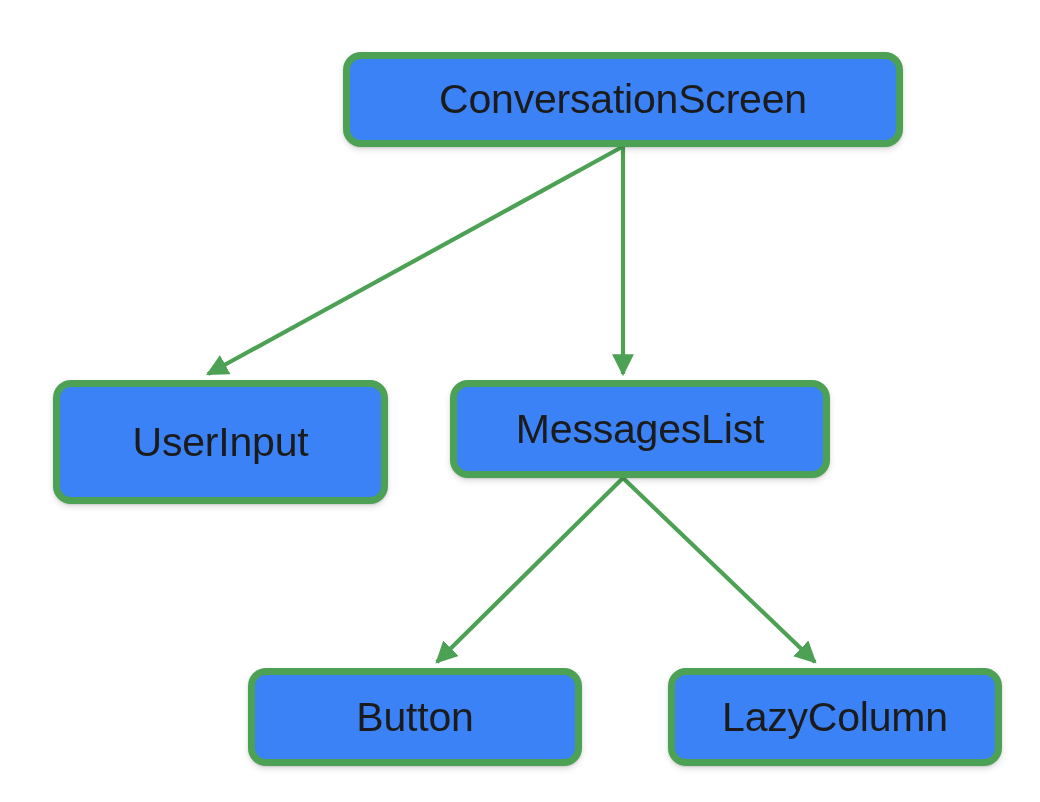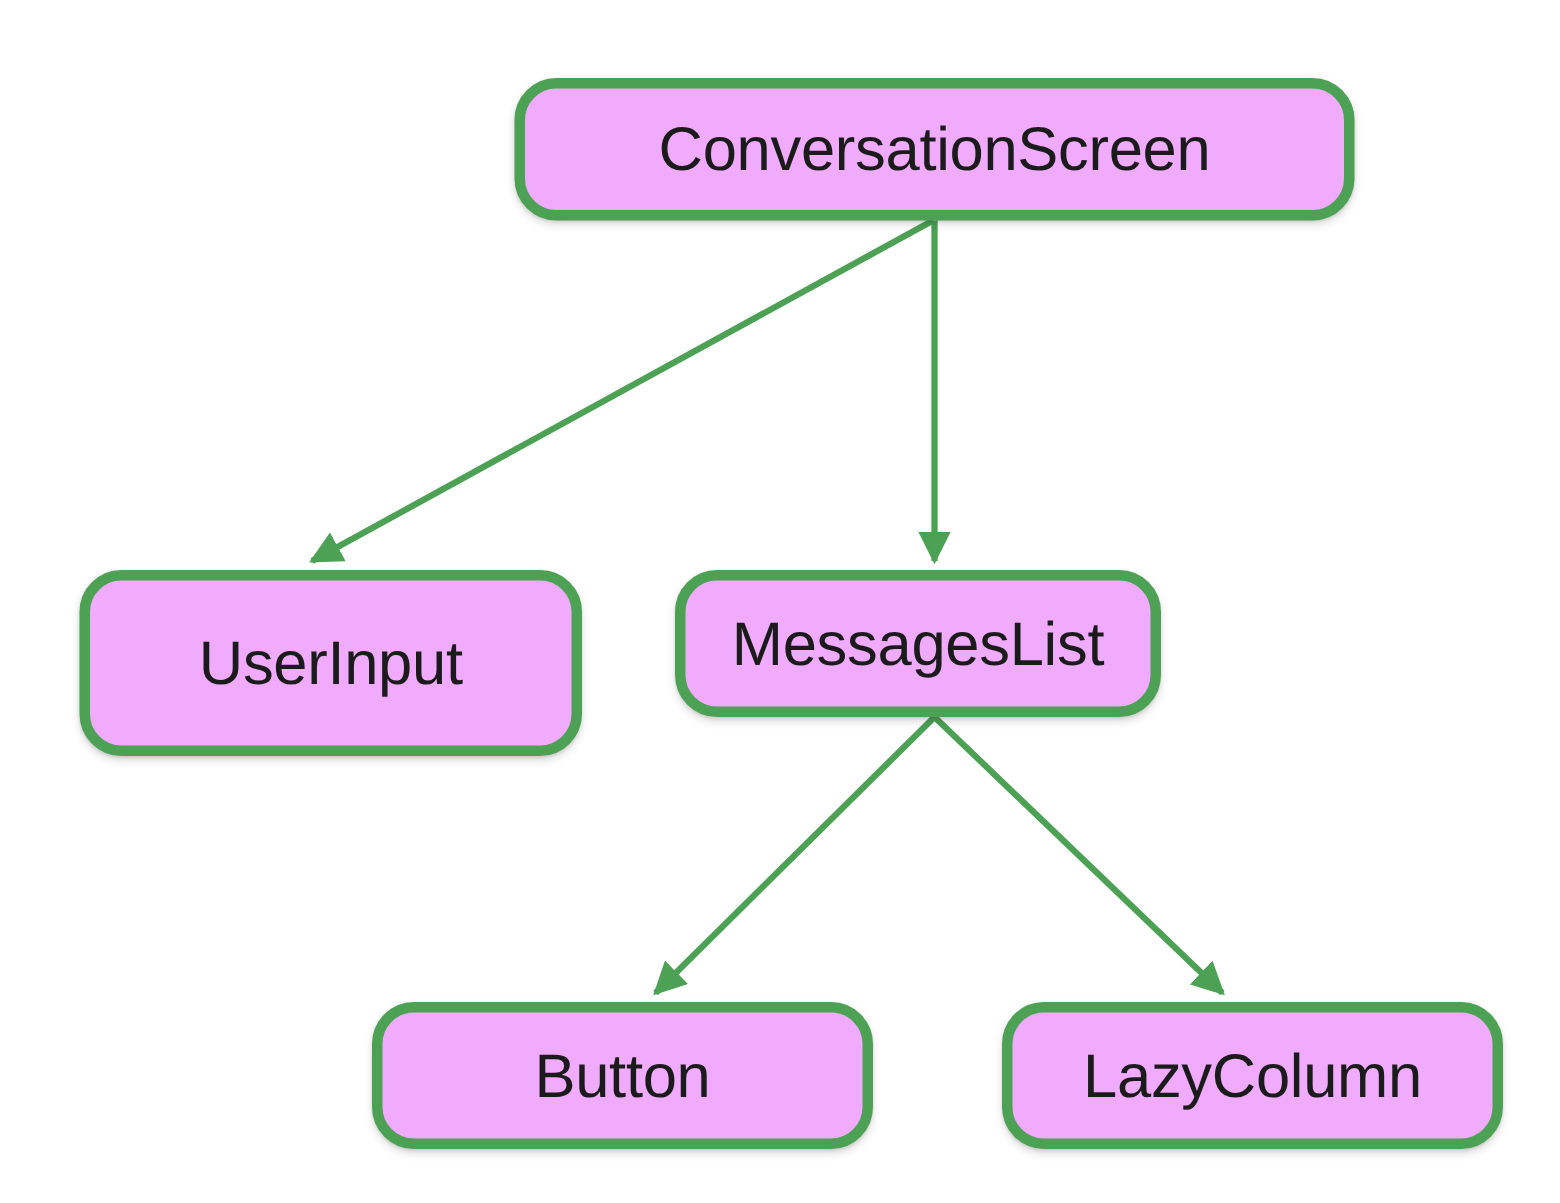--- a/index.html
+++ b/index.html
@@ -23,41 +23,41 @@
     position: absolute;
     left: 0;
     top: 0;
     width: 1040px;
     height: 802px;
     pointer-events: none;
   }
   .node {
     position: absolute;
     box-sizing: border-box;
-    background: #f0abfc;
+    background: #3b82f6;
     border: 7px solid #4ca155;
-    border-radius: 28px;
+    border-radius: 18px;
     display: flex;
     align-items: center;
     justify-content: center;
     box-shadow: 0 3px 6px rgba(0,0,0,0.13), 0 1px 2px rgba(0,0,0,0.10);
     z-index: 2;
   }
   .node-label {
     font-family: "Liberation Sans", sans-serif;
     font-size: 41px;
     font-weight: 400;
     color: #1b1b1b;
     letter-spacing: -0.2px;
     line-height: 1;
     white-space: nowrap;
   }
   #node-conversationscreen { left: 343px; top: 52px;  width: 560px; height: 95px; }
   #node-userinput         { left: 53px;  top: 380px; width: 335px; height: 124px; }
-  #node-messageslist      { left: 450px; top: 380px; width: 324px; height: 98px; }
+  #node-messageslist      { left: 450px; top: 380px; width: 380px; height: 98px; }
   #node-button            { left: 248px; top: 668px; width: 334px; height: 98px; }
   #node-lazycolumn        { left: 668px; top: 668px; width: 334px; height: 98px; }
 </style>
 </head>
 <body>
 
 <div id="diagram-canvas">
 
   <svg id="edge-layer" viewBox="0 0 1040 802" width="1040" height="802">
     <defs>

